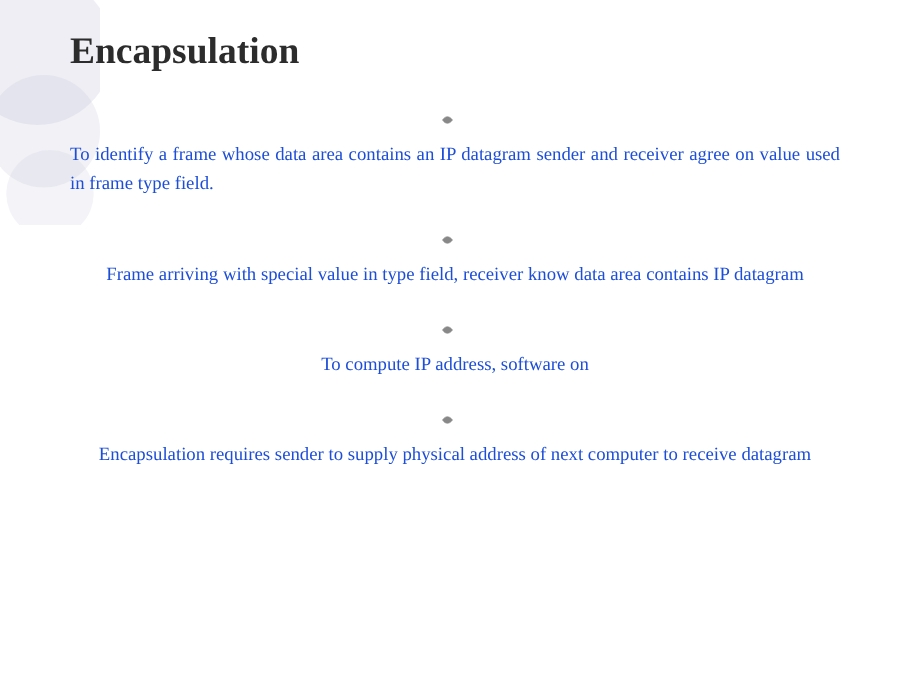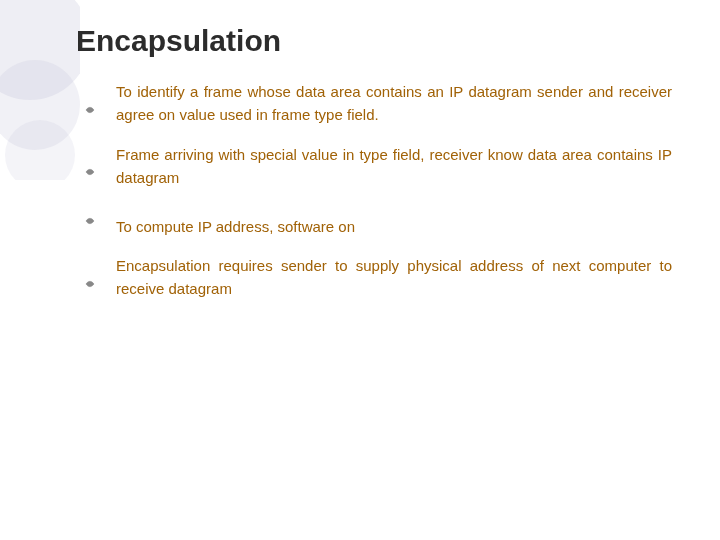--- a/index.html
+++ b/index.html
@@ -53,45 +53,47 @@
       height: 70px;
       border-radius: 50%;
       background: rgba(200, 200, 220, 0.2);
       top: 120px;
       left: 5px;
     }
 
     .slide-content {
       position: relative;
       z-index: 1;
-      padding: 24px 48px 24px 76px;
+      padding: 24px 48px 24px 56px;
       height: 100%;
+      font-family: Liberation Serif, serif;
     }
 
     .title {
       font-size: 30px;
       font-weight: bold;
       color: #2c2c2c;
       margin-bottom: 22px;
       padding-left: 0;
     }
 
     .bullet-list {
       list-style: none;
       padding: 0;
     }
 
     .bullet-item {
       display: flex;
-      align-items: flex-end;
+      align-items: center;
       margin-bottom: 16px;
       font-size: 15px;
-      color: #a16207;
+      color: #1d4ed8;
       line-height: 1.55;
       text-align: justify;
+      flex-direction: column;
     }
 
     .bullet-icon {
       flex-shrink: 0;
       width: 32px;
       height: 32px;
       margin-right: 8px;
       margin-top: 1px;
       display: flex;
       align-items: flex-start;

